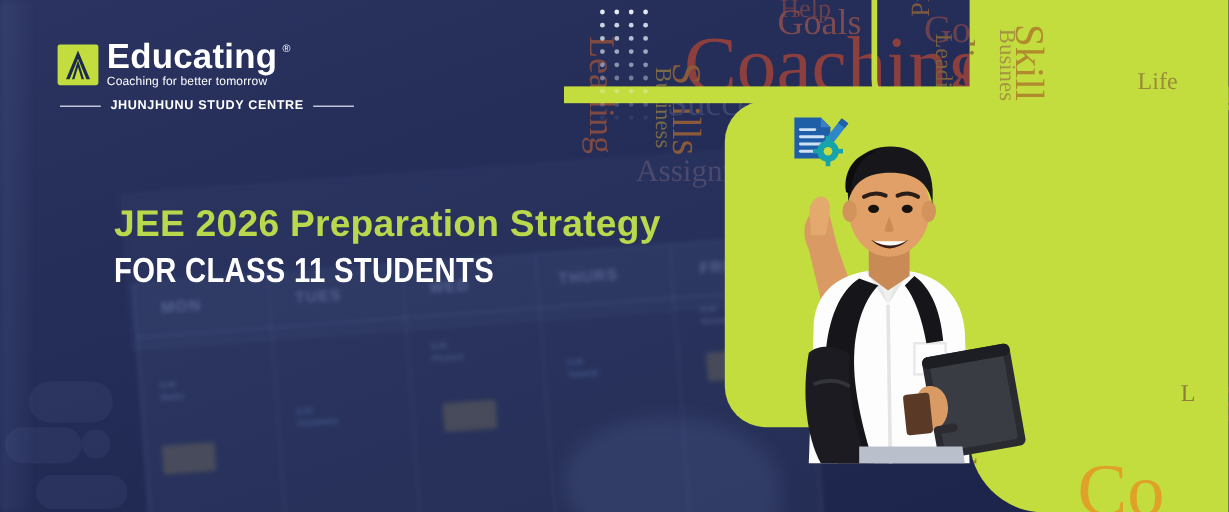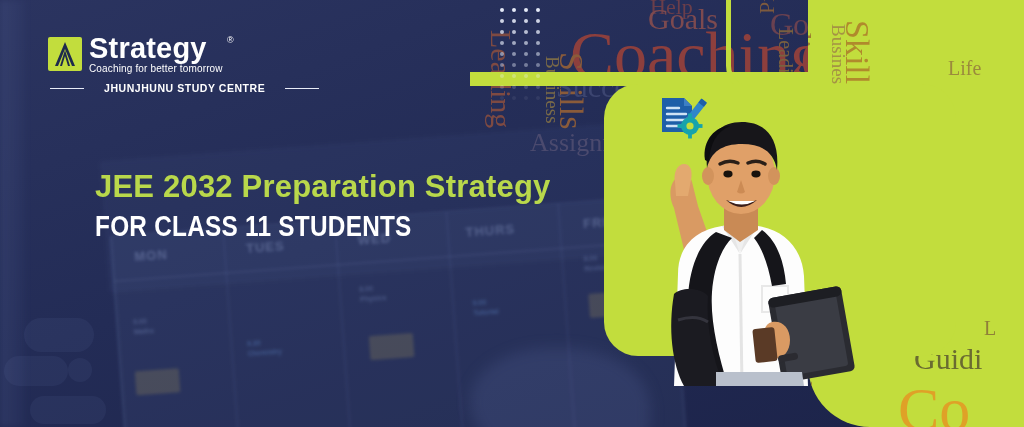--- a/index.html
+++ b/index.html
@@ -263,21 +263,21 @@
   .logo-tag {
     font-size: 10px;
     color: #ffffff;
     letter-spacing: 0.15px;
     margin-top: 1px;
     line-height: 1;
   }
   .centre-row {
     display: flex;
     align-items: center;
-    gap: 20px;
+    gap: 8px;
     margin-top: 8px;
     margin-left: 2px;
   }
   .centre-rule {
     height: 1px;
     width: 34px;
     background: #e8ecf7;
     flex: 0 0 auto;
   }
   .centre-text {
@@ -389,21 +389,20 @@
   <div class="green-wash-top"></div>
 
   <div class="green-wash">
     <div class="w" style="left:-12px; top:-66px; font-size:68px; color:#8d3f3d;">Coaching</div>
     <div class="w vert" style="left:8px; top:-20px; font-size:30px; color:#9a7d2e; transform:rotate(90deg);">Leading</div>
     <div class="w vert" style="left:40px; top:24px; font-size:19px; color:#a59344; transform:rotate(90deg);">Business</div>
     <div class="w vert" style="left:66px; top:20px; font-size:34px; color:#b08a2c; transform:rotate(90deg);">Skills</div>
     <div class="w" style="left:18px;  top:150px; font-size:62px; color:#dfa127;">Coa</div>
     <div class="w" style="left:-10px; top:200px; font-size:20px; color:#9b8a3c;">Skills</div>
     <div class="w" style="left:72px;  top:228px; font-size:36px; color:#5f6b2c;">Succ</div>
-    <div class="w" style="left:106px; top:344px; font-size:30px; color:#6a6b31;">Guidi</div>
     <div class="w" style="left:90px;  top:378px; font-size:62px; color:#dfa127;">Co</div>
     <div class="w vert" style="left:8px; top:332px; font-size:28px; color:#9a7d2e; transform:rotate(90deg);">Leading</div>
     <div class="w" style="left:140px; top:58px;  font-size:20px; color:#9b8a3c;">Life</div>
     <div class="w" style="left:176px; top:318px; font-size:20px; color:#8f7f38;">L</div>
   </div>
 
   <div class="dotgrid" id="dotgrid">
       <i style="left: 0px; top: 0px; background: rgb(238, 243, 255); opacity: 0.95;"></i>
       <i style="left: 12px; top: 0px; background: rgb(238, 243, 255); opacity: 0.95;"></i>
       <i style="left: 24px; top: 0px; background: rgb(238, 243, 255); opacity: 0.95;"></i>
@@ -536,30 +535,30 @@
 
   <div class="logo">
     <div class="logo-row">
       <div class="logo-mark">
         <svg viewBox="0 0 34 34" width="34" height="34">
           <path d="M17 5 L7 29 L10 29 L17 12 L24 29 L27 29 Z" fill="#1e2a4d"></path>
           <path d="M17 13 L12 29 L14 29 L17 19 L20 29 L22 29 Z" fill="#1e2a4d"></path>
         </svg>
       </div>
       <div class="logo-words">
-        <div class="logo-name">Strategy</div>
+        <div class="logo-name">Educating</div>
         <span class="logo-reg">®</span>
         <div class="logo-tag">Coaching for better tomorrow</div>
       </div>
     </div>
     <div class="centre-row">
       <span class="centre-rule"></span>
       <span class="centre-text">JHUNJHUNU STUDY CENTRE</span>
       <span class="centre-rule"></span>
     </div>
   </div>
 
   <div class="headline">
-    <div class="headline-1">JEE 2032 Preparation Strategy</div>
+    <div class="headline-1">JEE 2026 Preparation Strategy</div>
     <div class="headline-2">FOR CLASS 11 STUDENTS</div>
   </div>
 
 </div>
 
 </body></html>

